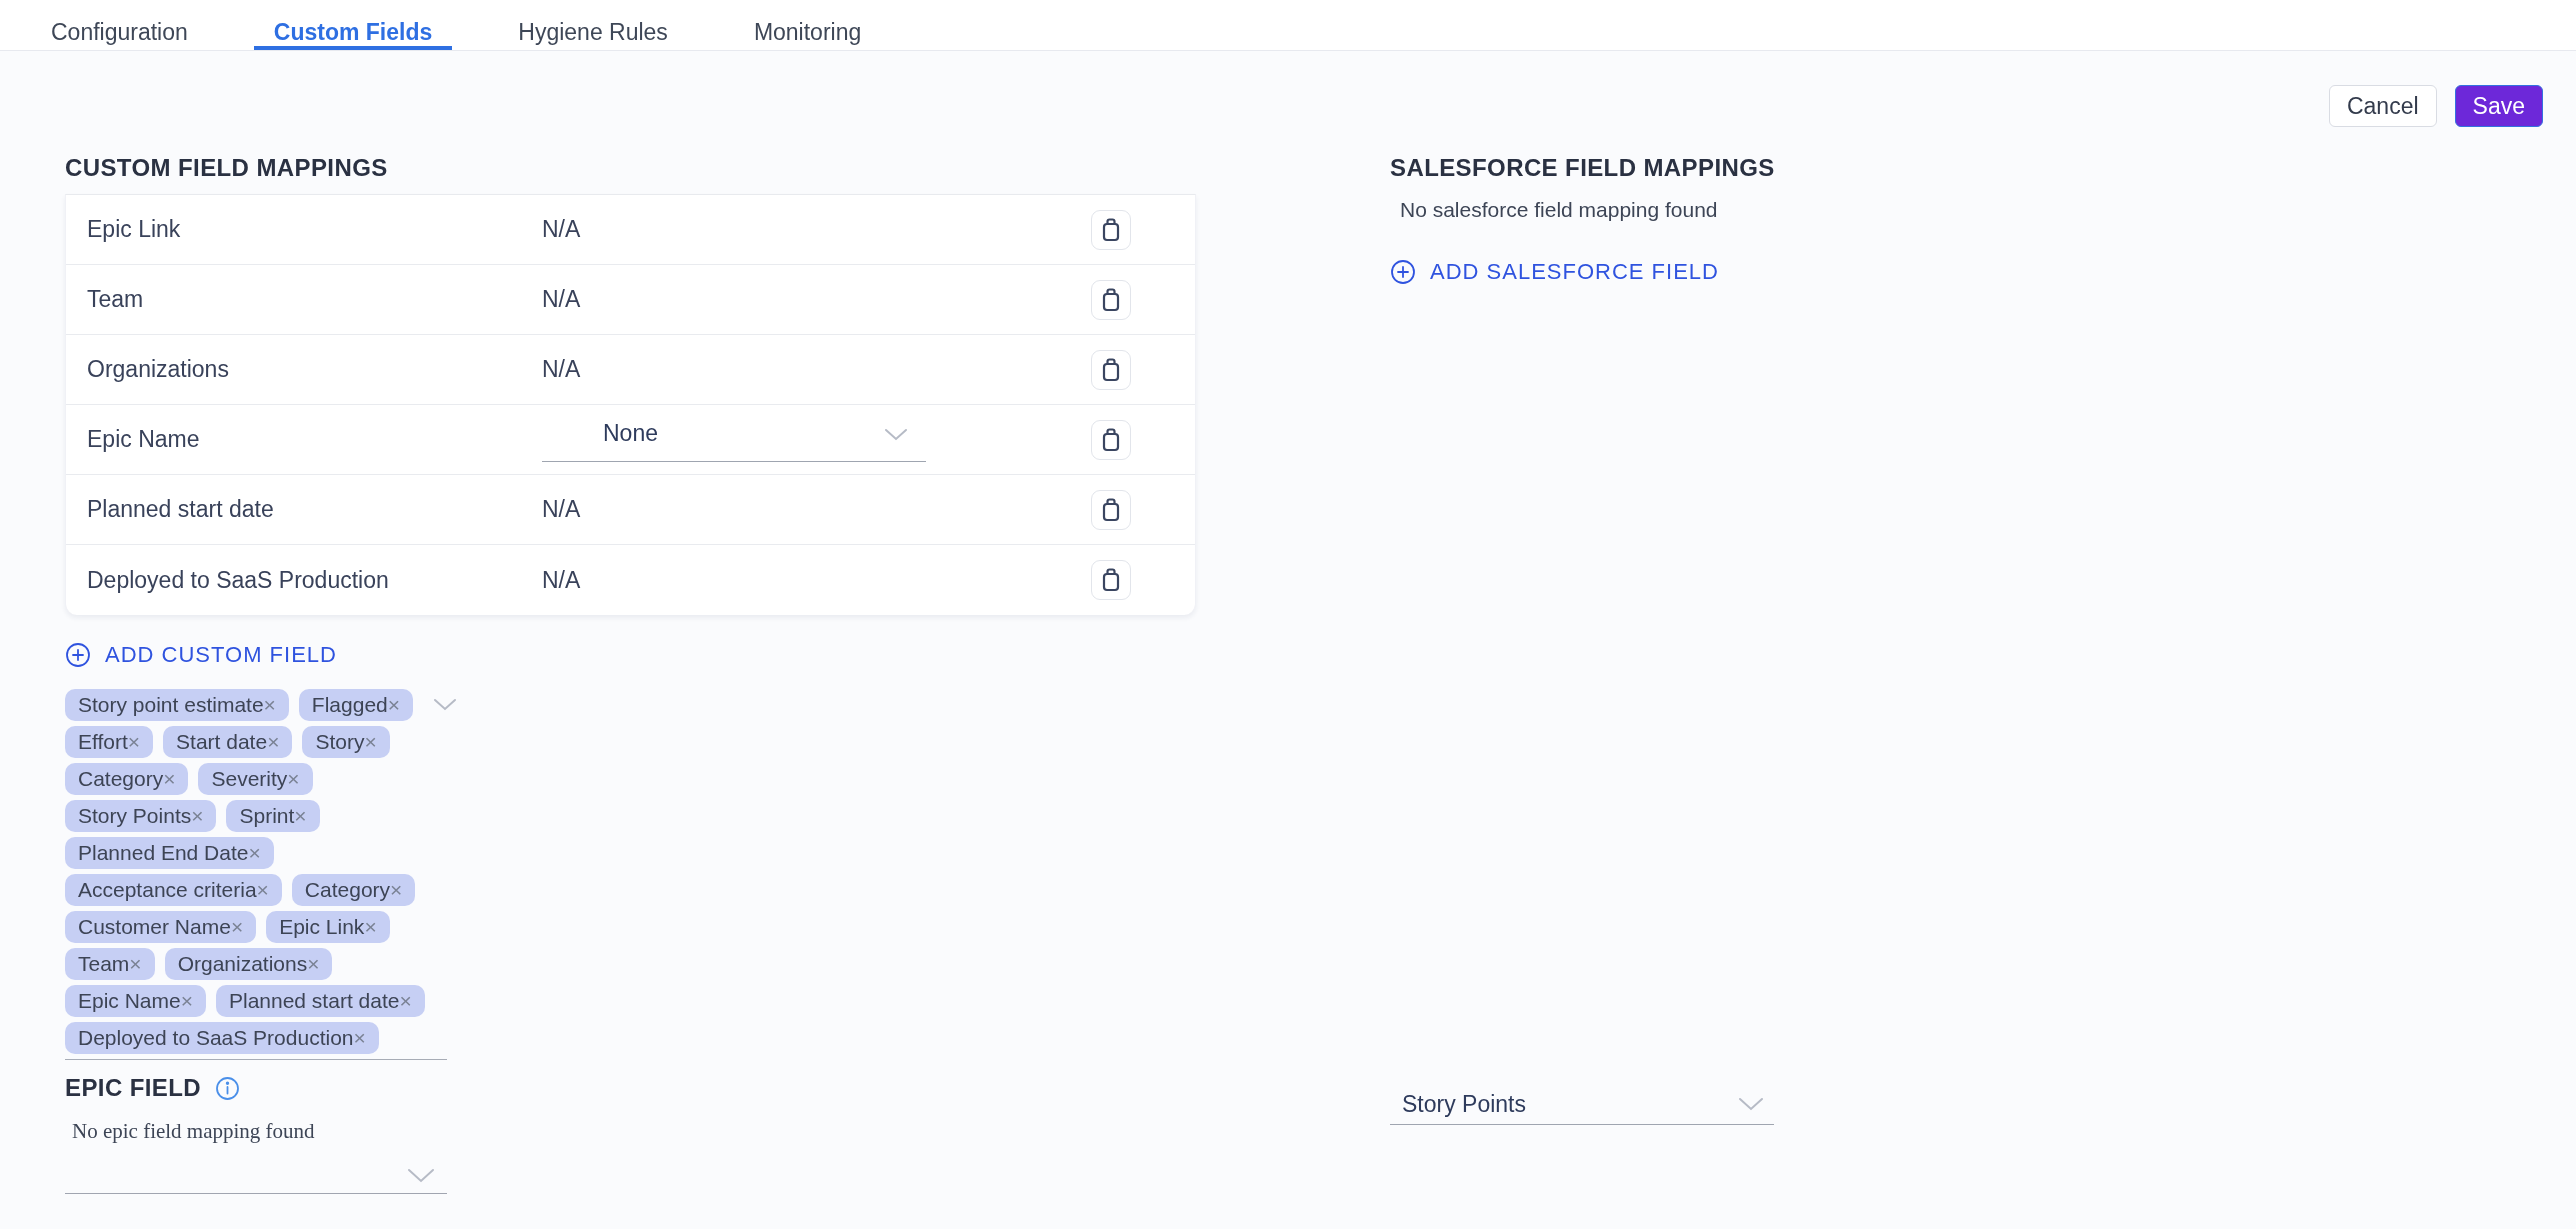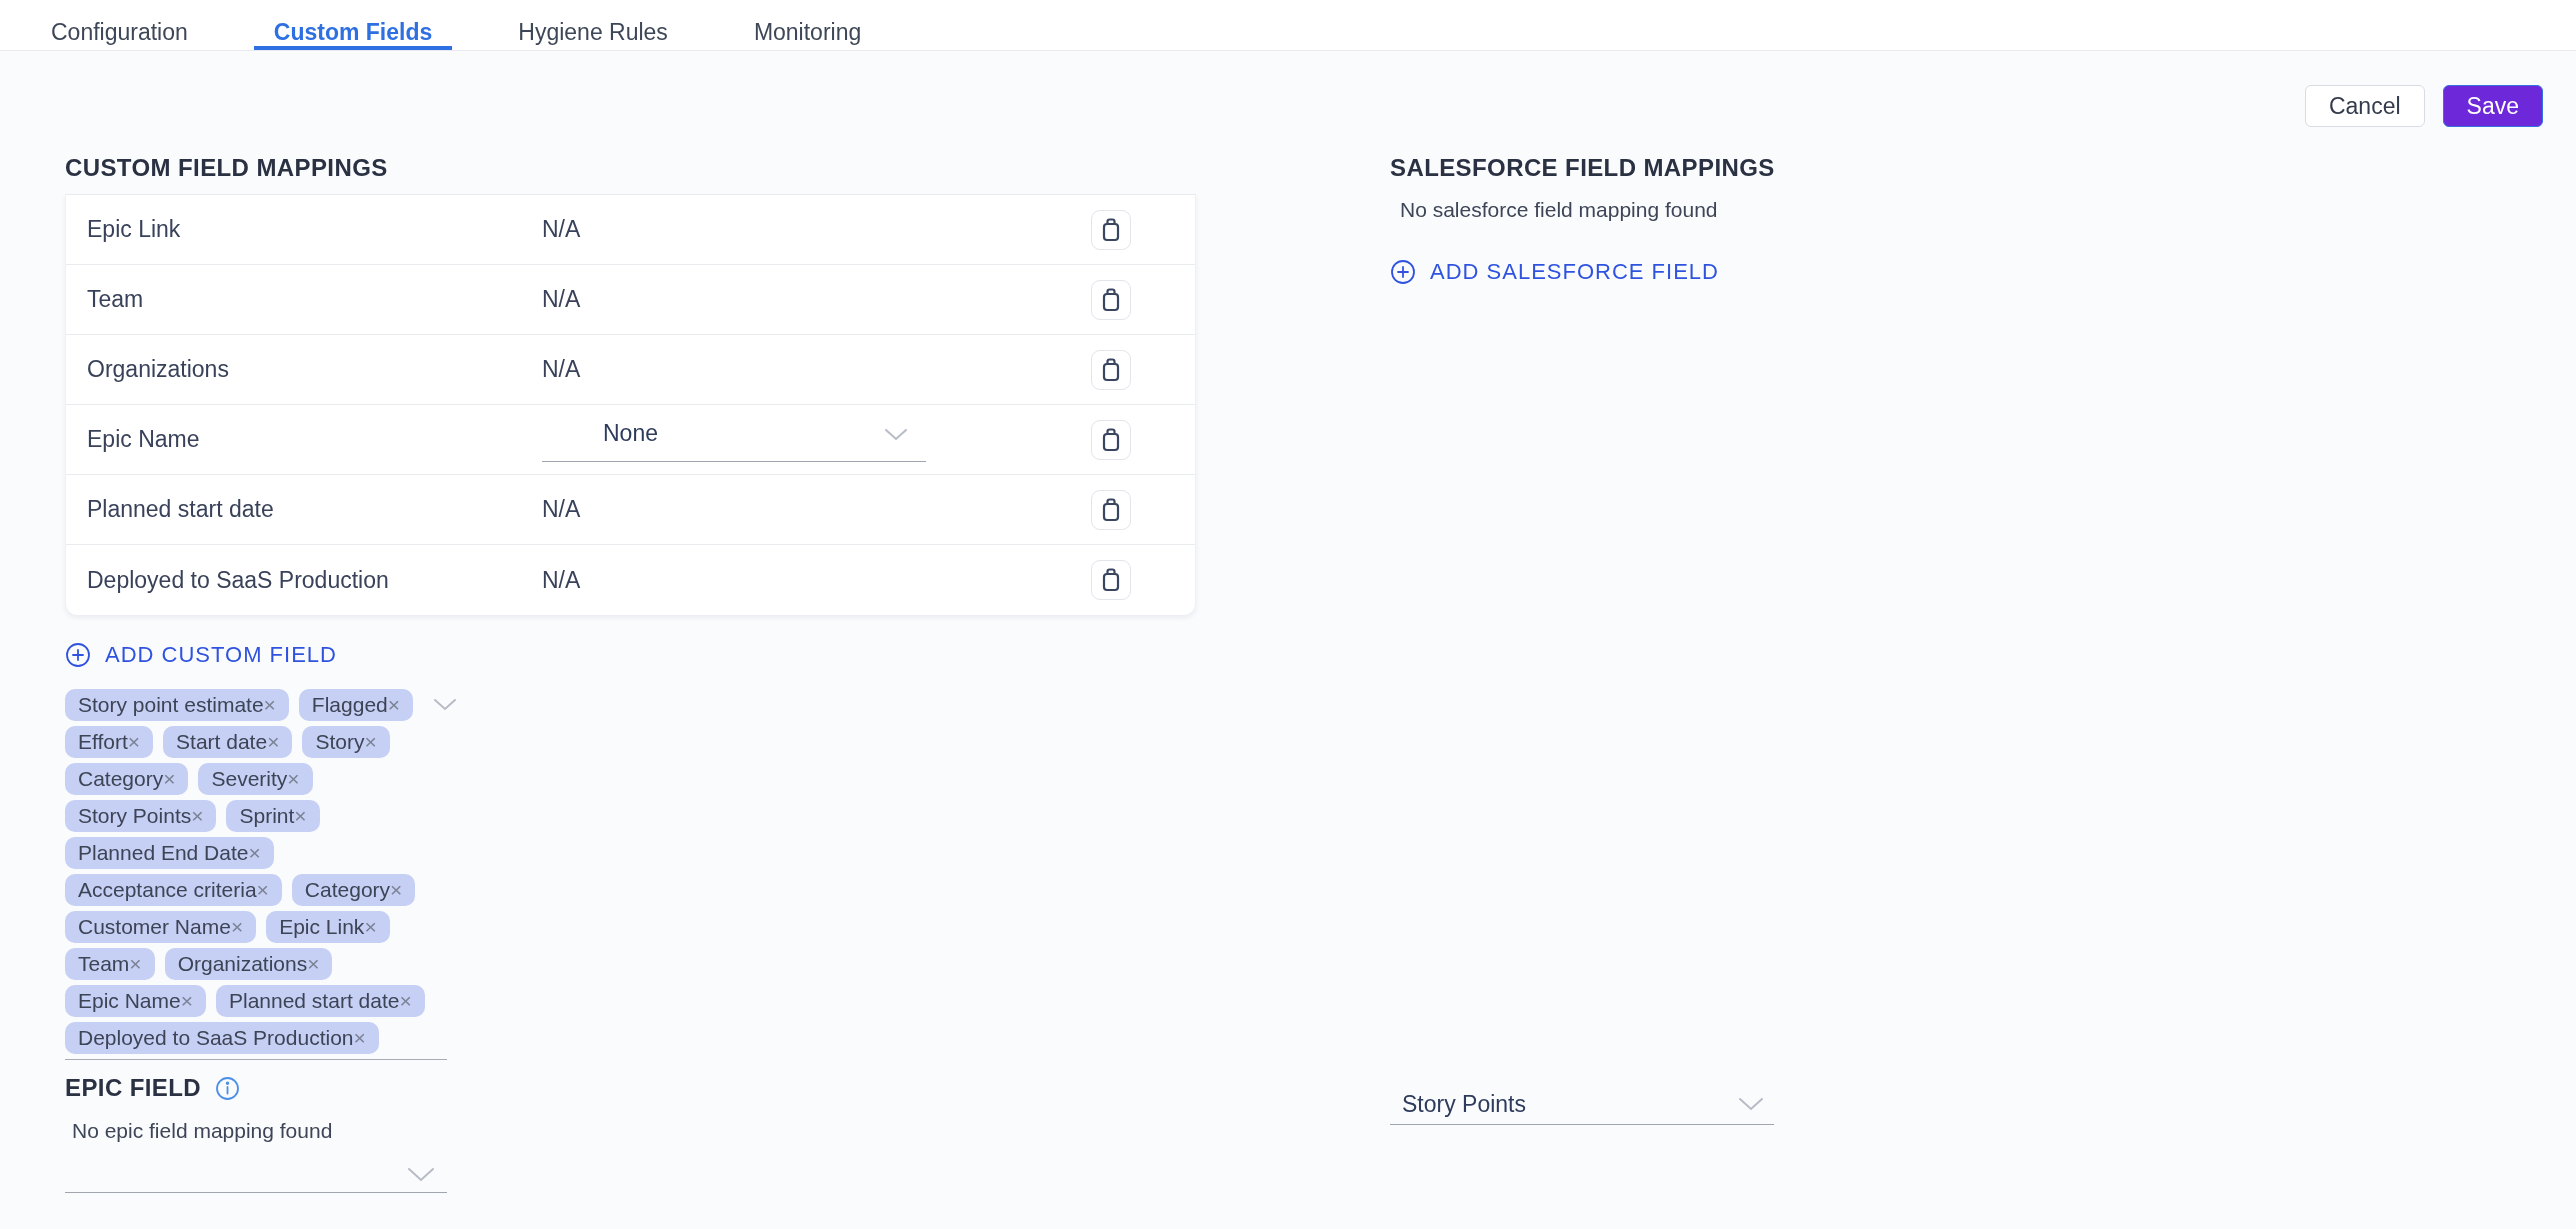--- a/index.html
+++ b/index.html
@@ -20,21 +20,21 @@
     display: flex; align-items: center;
     padding: 0 20px; margin-right: 46px;
     font-size: 23px; color: #3E4757;
     border-bottom: 4px solid transparent;
     padding-top: 4px; cursor: pointer; white-space: nowrap;
   }
   .tab.active { color: #2E6FE2; border-bottom-color: #2E6FE2; font-weight: 700; }
   
   .actions { position: absolute; top: 85px; right: 33px; display: flex; gap: 18px; }
   .btn {
-    height: 42px; padding: 0 23px; font-size: 23px;
+    height: 42px; padding: 0 17px; font-size: 23px;
     border-radius: 6px; cursor: pointer;
     font-family: "Liberation Sans", sans-serif;
     display: flex; align-items: center;
   }
   .btn-cancel { background: #FFFFFF; border: 1px solid #D9DCE3; color: #333B4C; }
   .btn-save  { background: #6d28d9; border: 1px solid #3372DF; color: #FFFFFF; }
   
   .section-title {
     font-size: 24px; font-weight: 700; color: #2A3142;
     letter-spacing: 0.4px; line-height: 26px; white-space: nowrap;
@@ -85,21 +85,21 @@
     height: 32px; display: inline-flex; align-items: center; gap: 0;
     background: #C6CFF4; border-radius: 10px; padding: 0 13px;
     font-size: 21px; color: #3D4455; cursor: pointer; white-space: nowrap;
   }
   .chip .x { color: #7A8294; font-size: 21px; cursor: pointer; }
   .chips-chevron { margin-left: 10px; }
   .ms-underline { width: 382px; border-bottom: 1px solid #A7ACB6; }
   
   .epic-block { position: absolute; left: 65px; top: 1075px; width: 459px; }
   .empty-note { font-size: 21px; color: #3D4556; }
-  .epic-block .empty-note { margin: 18px 0 16px 7px; }
+  .epic-block .empty-note { margin: 18px 0 16px 7px; font-family: Liberation Serif, serif; }
   .placeholder-select {
     position: relative; margin-top: 14px; width: 382px; height: 34px;
     border-bottom: 1px solid #A0A5B0; cursor: pointer;
   }
   .placeholder-select .chev { position: absolute; right: 12px; top: 8px; }
   .sf-block { position: absolute; left: 1390px; top: 155px; width: 798px; }
   .sf-block .empty-note { margin: 17px 0 0 10px; }
   .sf-block .add-link { margin-top: 37px; }
   .sp-block { position: absolute; left: 1390px; top: 1075px; width: 798px; }
   .sp-select {

